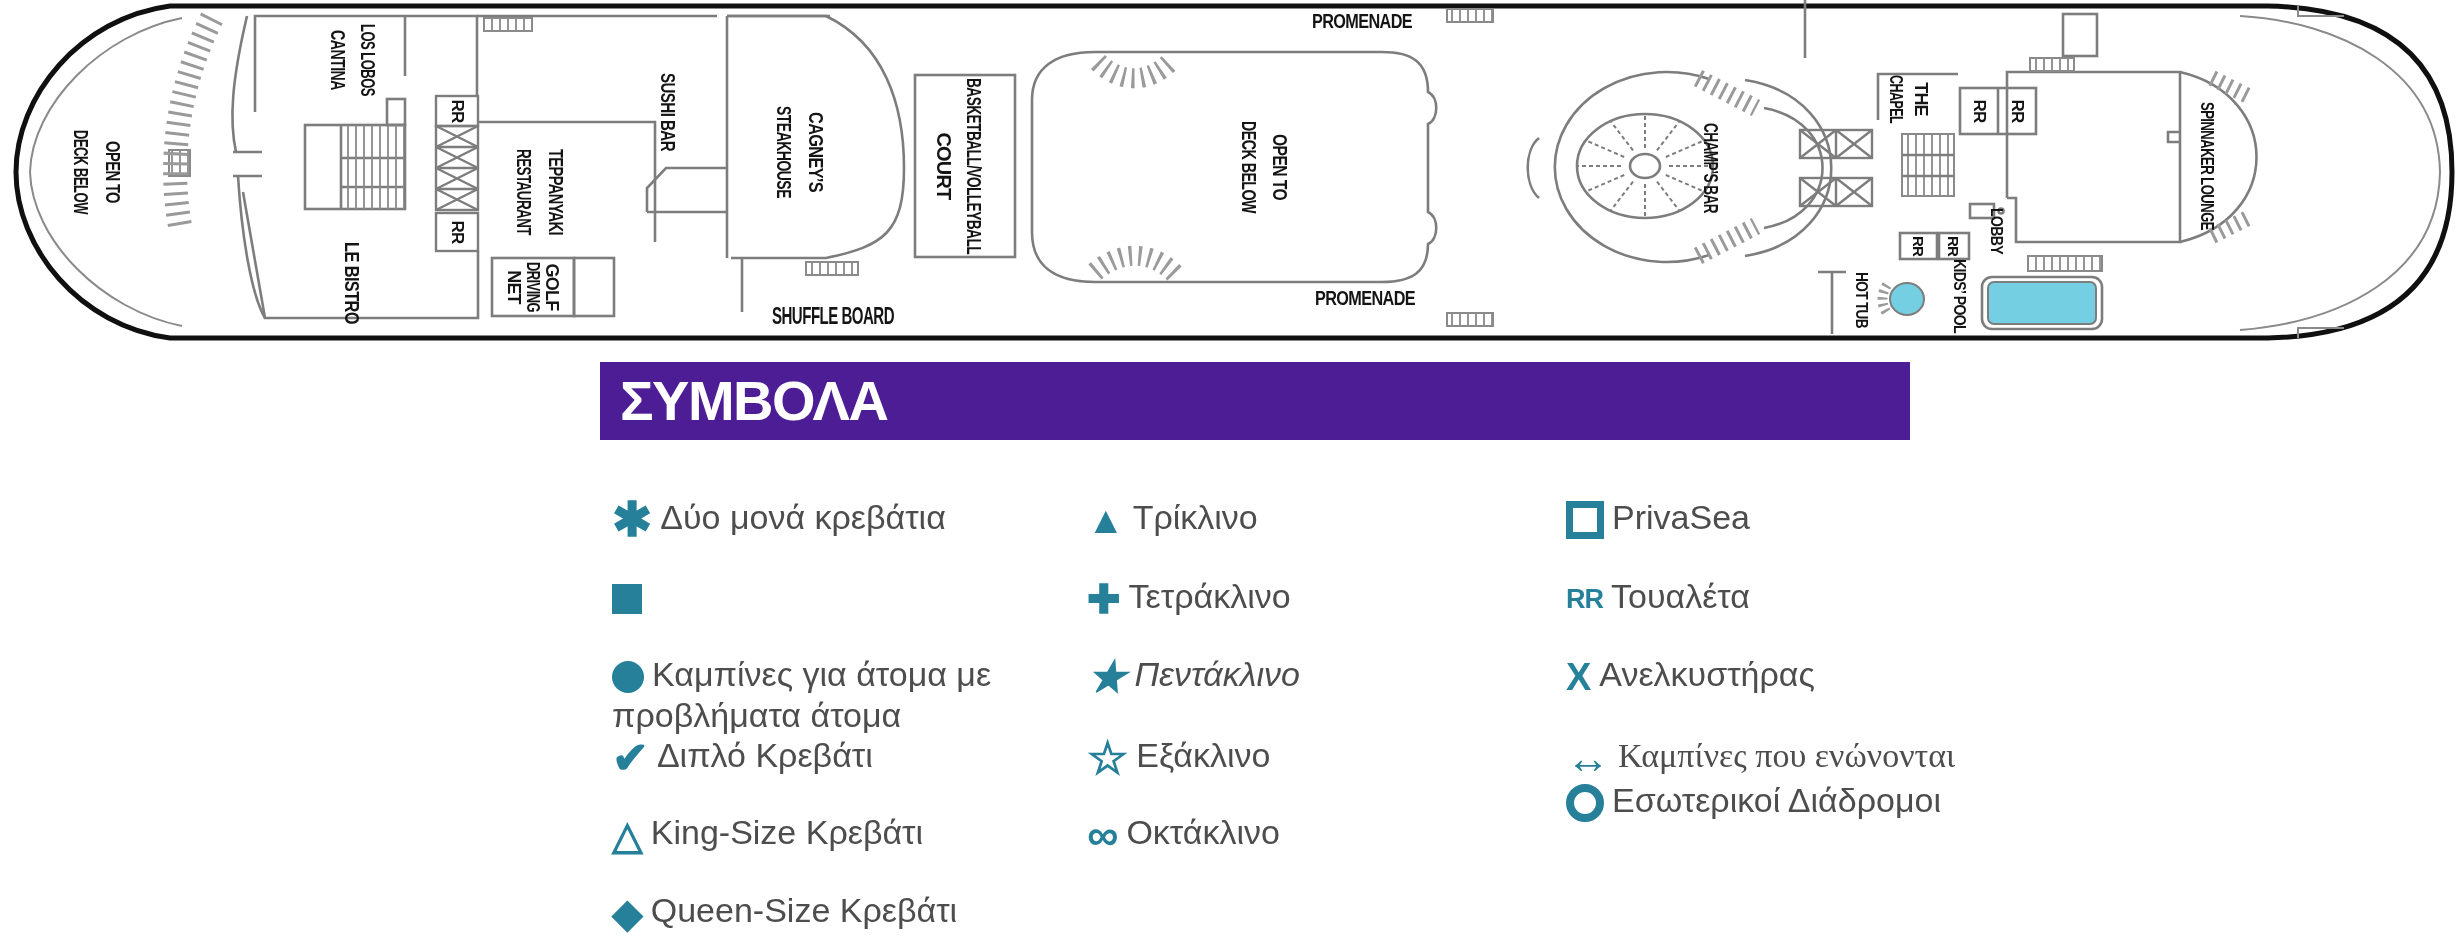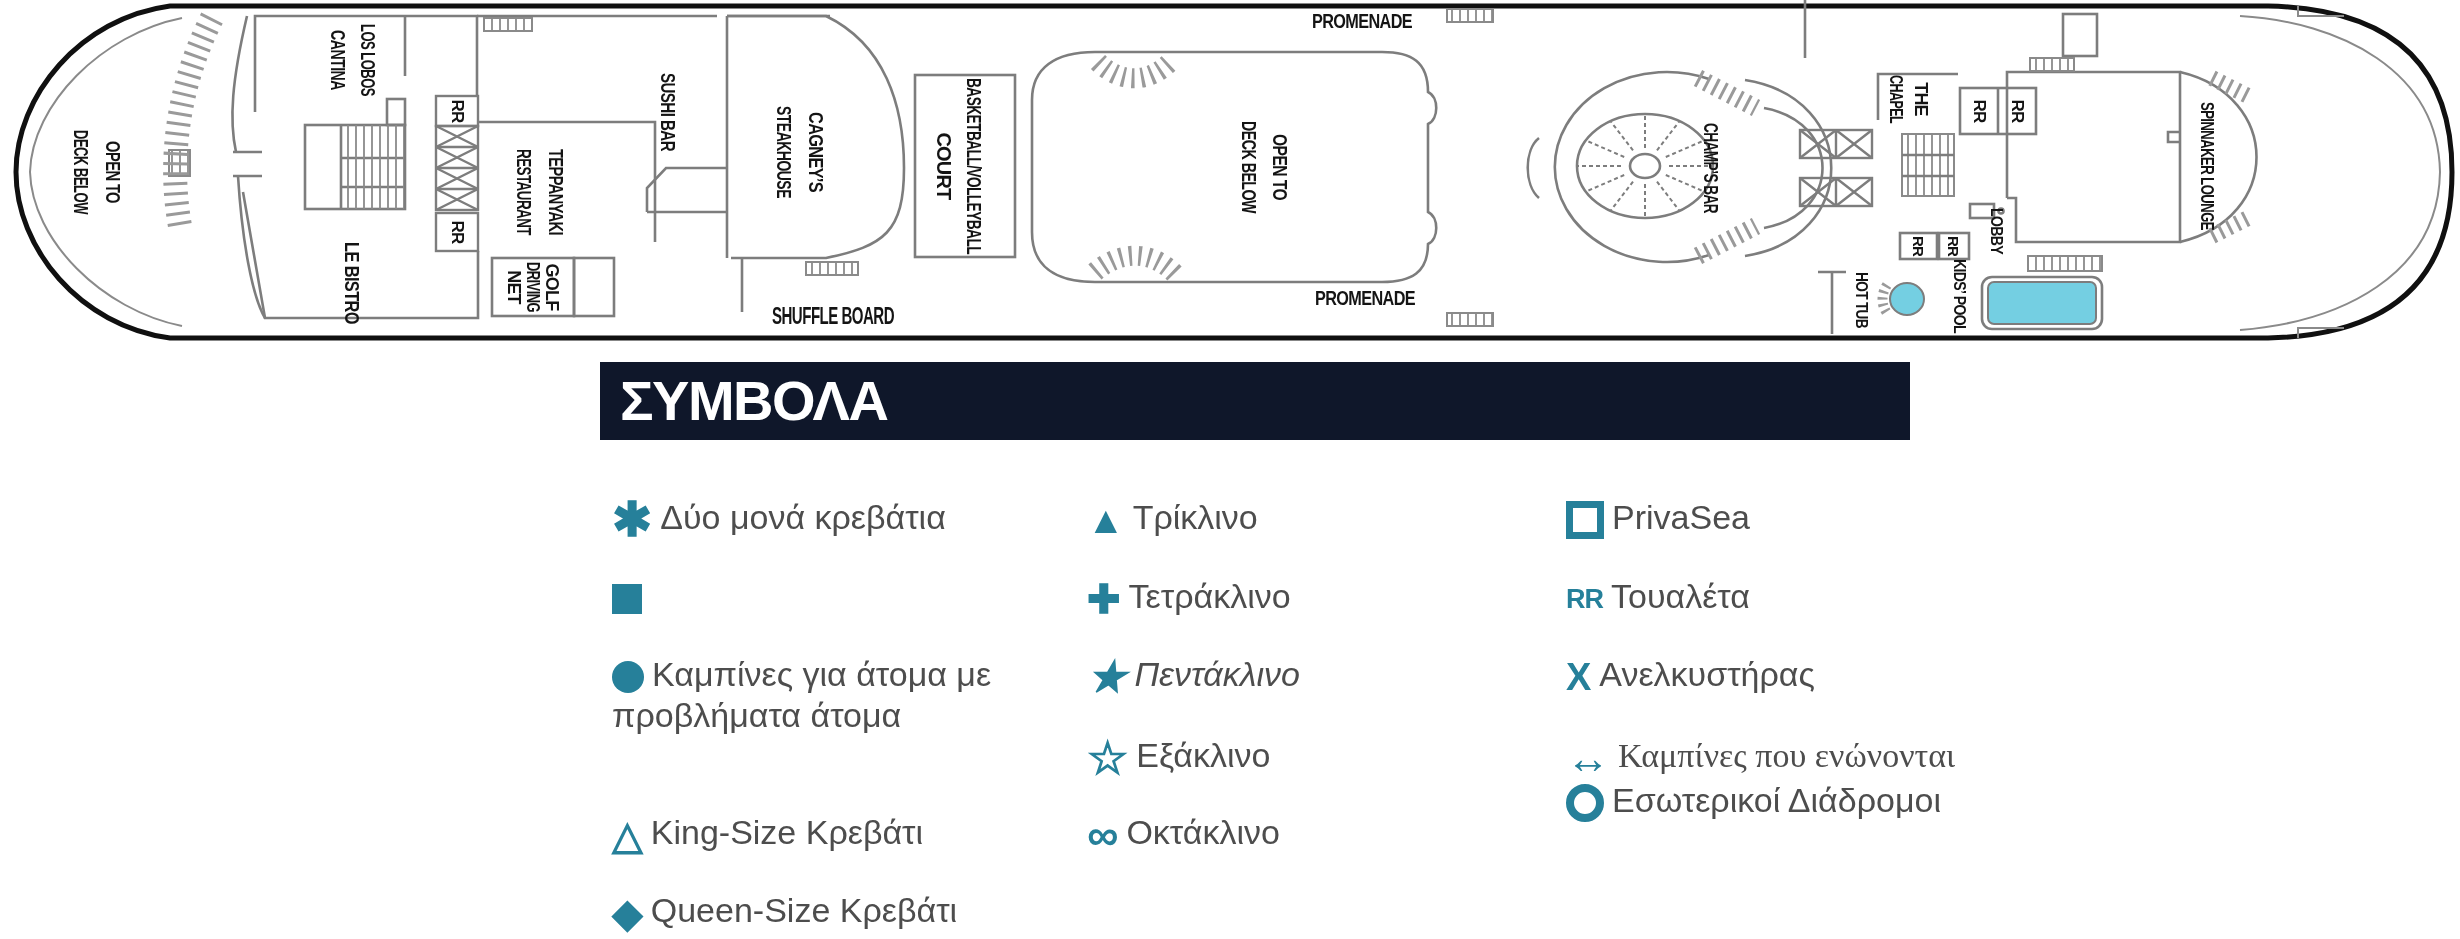--- a/index.html
+++ b/index.html
@@ -3,21 +3,21 @@
 <meta charset="utf-8">
 <style>
   html,body{margin:0;padding:0;background:#fff;}
   .stage{position:relative;width:2460px;height:939px;background:#fff;overflow:hidden;
          font-family:"Liberation Sans",sans-serif;}
   svg#deck{position:absolute;left:0;top:0;}
   text.deck{font-family:"Liberation Sans",sans-serif;font-weight:bold;fill:#141414;
             text-anchor:middle;dominant-baseline:central;letter-spacing:-0.8px;}
   .f21{font-size:21px;} .f20{font-size:20px;} .f18{font-size:18px;}
   .f17{font-size:17px;} .f15{font-size:15px;} .f23{font-size:23px;} .f19{font-size:19px;}
-  .legend-banner{position:absolute;left:600px;top:362px;width:1310px;height:78px;background:#0f172a;}
+  .legend-banner{position:absolute;left:600px;top:362px;width:1310px;height:78px;background:#4c1d95;}
   .legend-banner span{display:inline-block;margin-left:20px;color:#fff;font-weight:bold;
                       font-size:56px;line-height:78px;letter-spacing:-1.5px;}
   .legend-col{position:absolute;top:0;width:480px;height:939px;}
   .legend-item{position:absolute;left:0;width:480px;font-size:34px;line-height:41px;color:#4d4d4d;}
   .licon{display:inline-block;vertical-align:middle;margin-right:8px;color:#26809a;
          font-weight:bold;text-align:center;}
   .icon-asterisk-icon{font-size:48px;line-height:34px;}
   .icon-square-icon{width:30px;height:30px;background:#26809a;}
   .icon-circle-icon{width:32px;height:32px;background:#26809a;border-radius:50%;}
   .icon-check-icon{font-size:44px;line-height:34px;}
@@ -212,20 +212,21 @@
 </svg>
 
 <div class="legend-banner">
   <span>ΣΥΜΒΟΛΑ</span>
 </div>
 
 <div class="legend-col" style="left:612px">
       <div class="legend-item" style="top: 497px;"><span class="licon icon-asterisk-icon">✱</span><span>Δύο μονά κρεβάτια</span></div>
       <div class="legend-item" style="top: 576px;"><span class="licon icon-square-icon"></span></div>
       <div class="legend-item" style="top: 654px;"><span class="licon icon-circle-icon"></span><span>Καμπίνες για άτομα με προβλήματα άτομα</span></div>
+      <div class="legend-item" style="top: 735px;"><span class="licon icon-check-icon">✔</span><span>Διπλό Κρεβάτι</span></div>
       <div class="legend-item" style="top: 812px;"><span class="licon icon-triangle-outline-icon">△</span><span>King-Size Κρεβάτι</span></div>
       <div class="legend-item" style="top: 890px;"><span class="licon icon-diamond-icon">◆</span><span>Queen-Size Κρεβάτι</span></div>
     </div>
 <div class="legend-col" style="left:1087px">
       <div class="legend-item" style="top: 497px;"><span class="licon icon-triangle-icon">▲</span><span>Τρίκλινο</span></div>
       <div class="legend-item" style="top: 576px;"><span class="licon icon-plus-icon">✚</span><span>Τετράκλινο</span></div>
       <div class="legend-item" style="top: 654px; font-style: italic;"><span class="licon icon-star-icon">★</span><span>Πεντάκλινο</span></div>
       <div class="legend-item" style="top: 735px;"><span class="licon icon-star-outline-icon">☆</span><span>Εξάκλινο</span></div>
       <div class="legend-item" style="top: 812px;"><span class="licon icon-infinity-icon">∞</span><span>Οκτάκλινο</span></div>
     </div>

